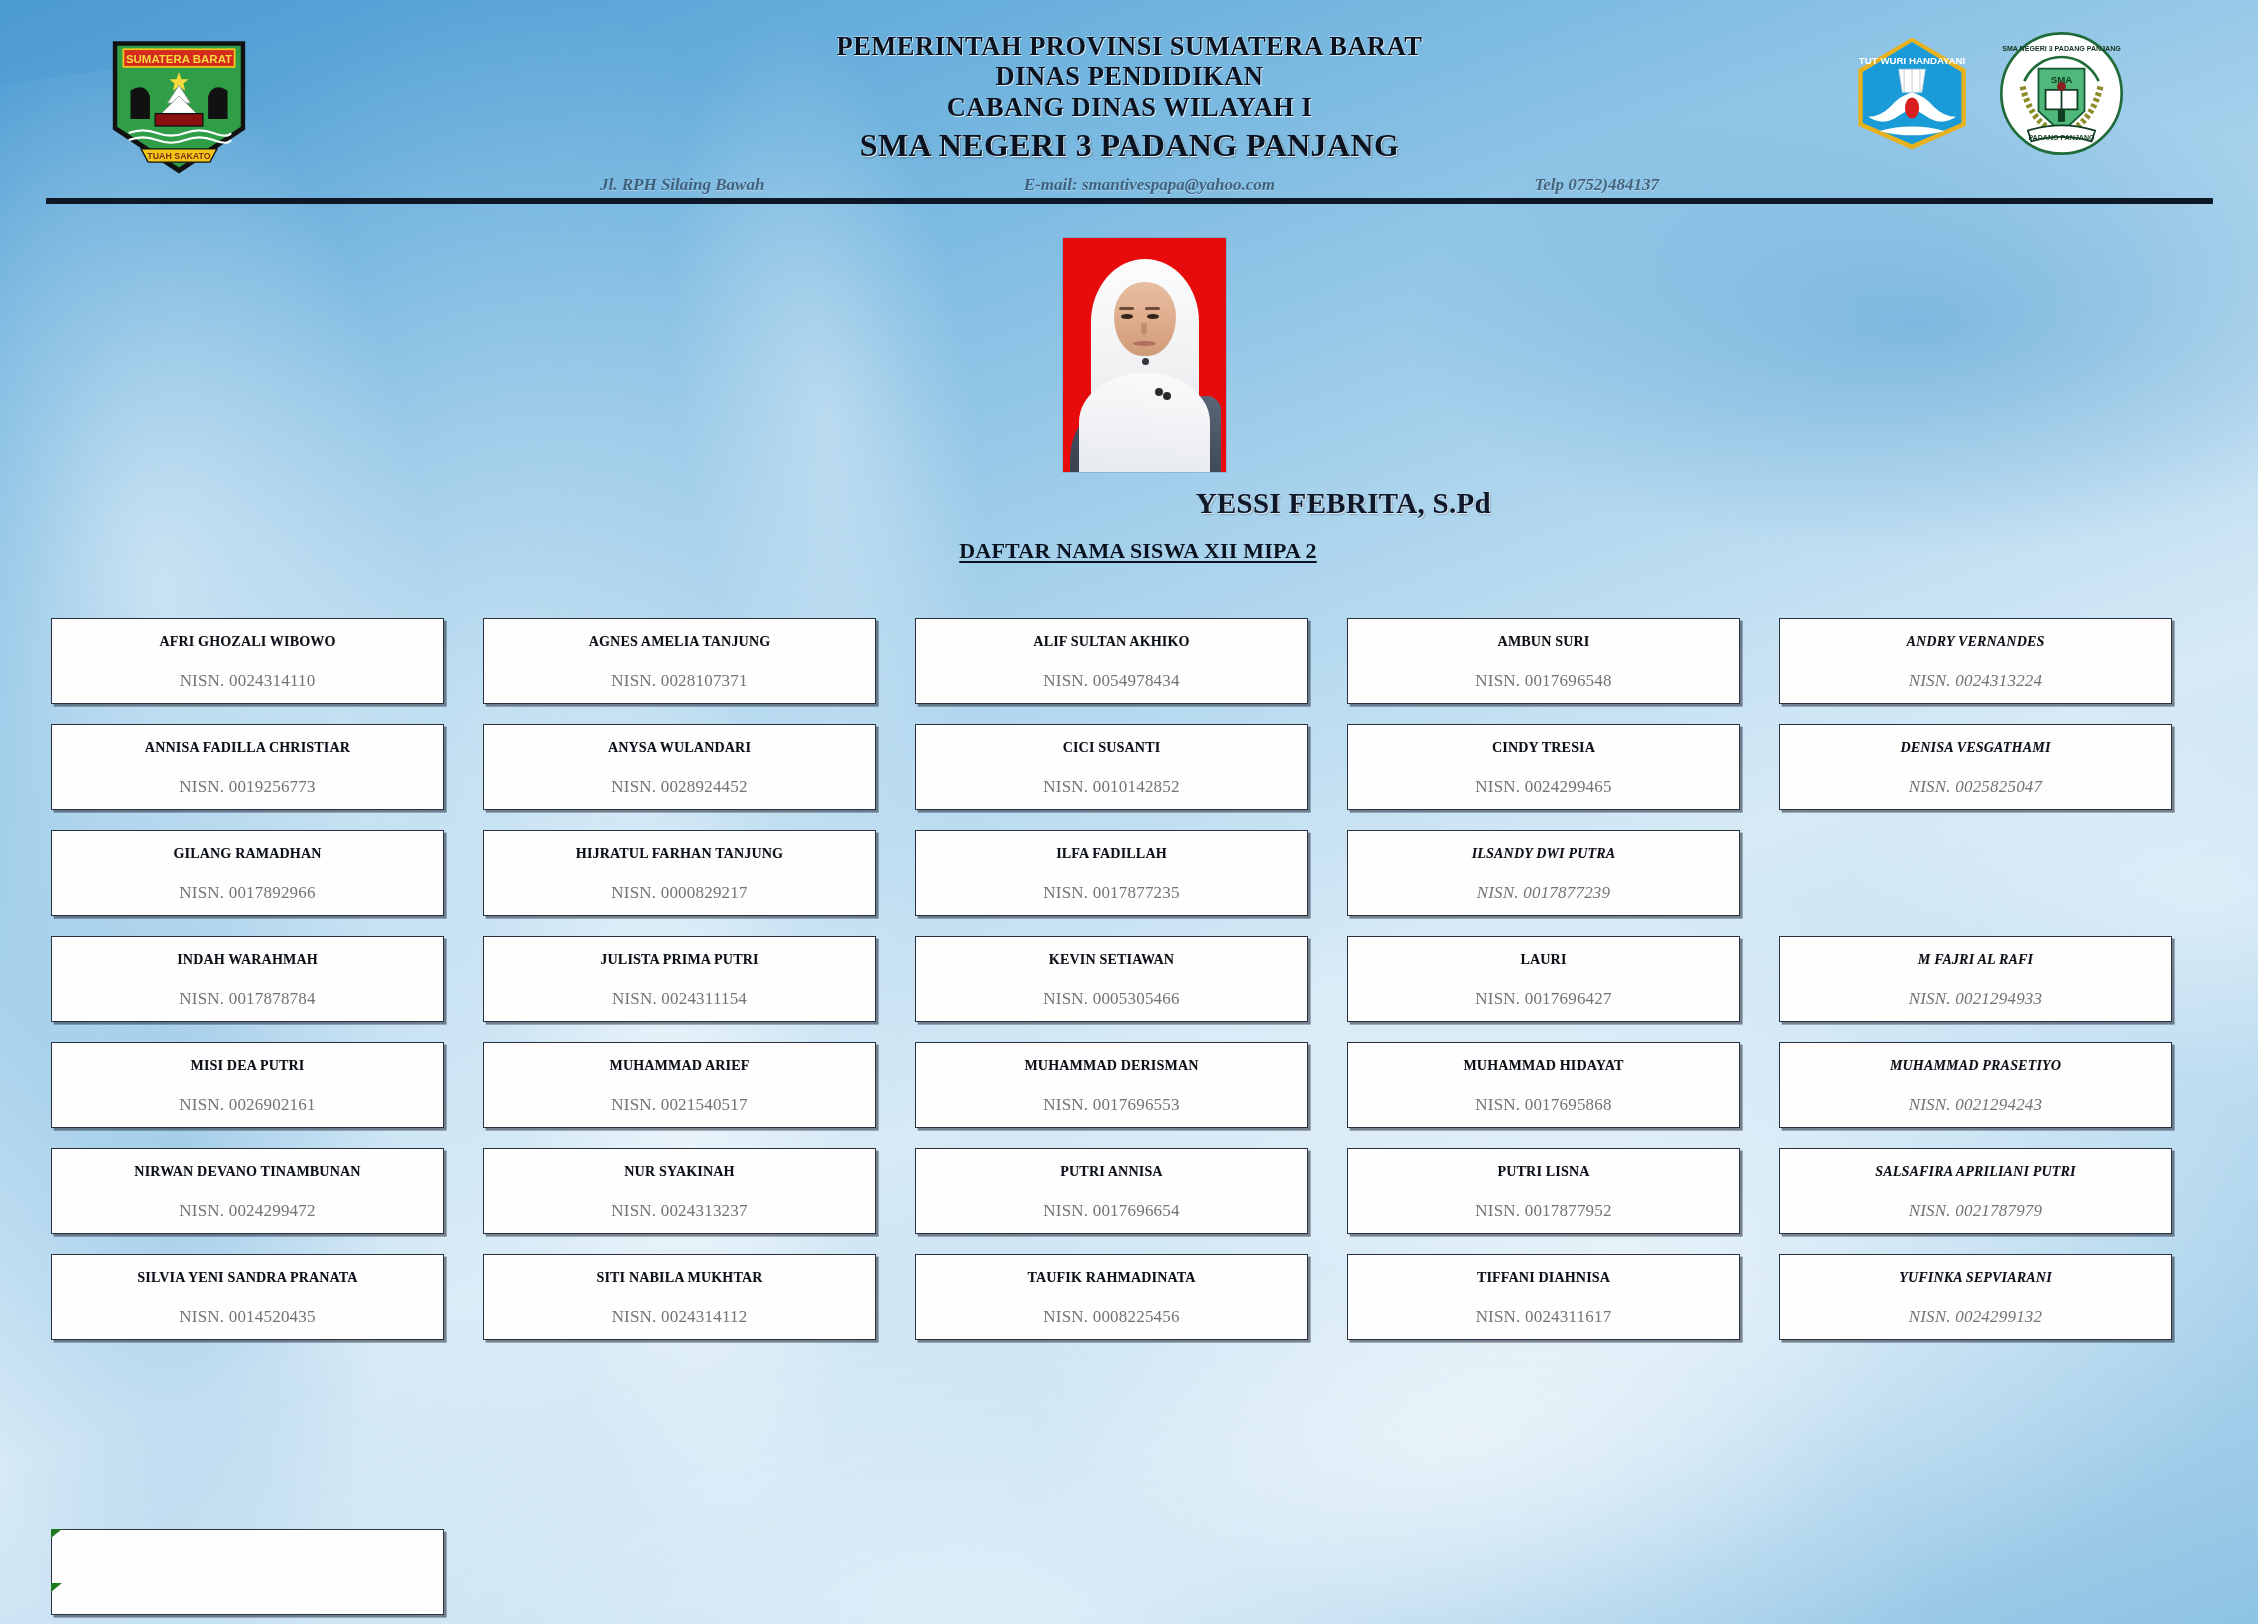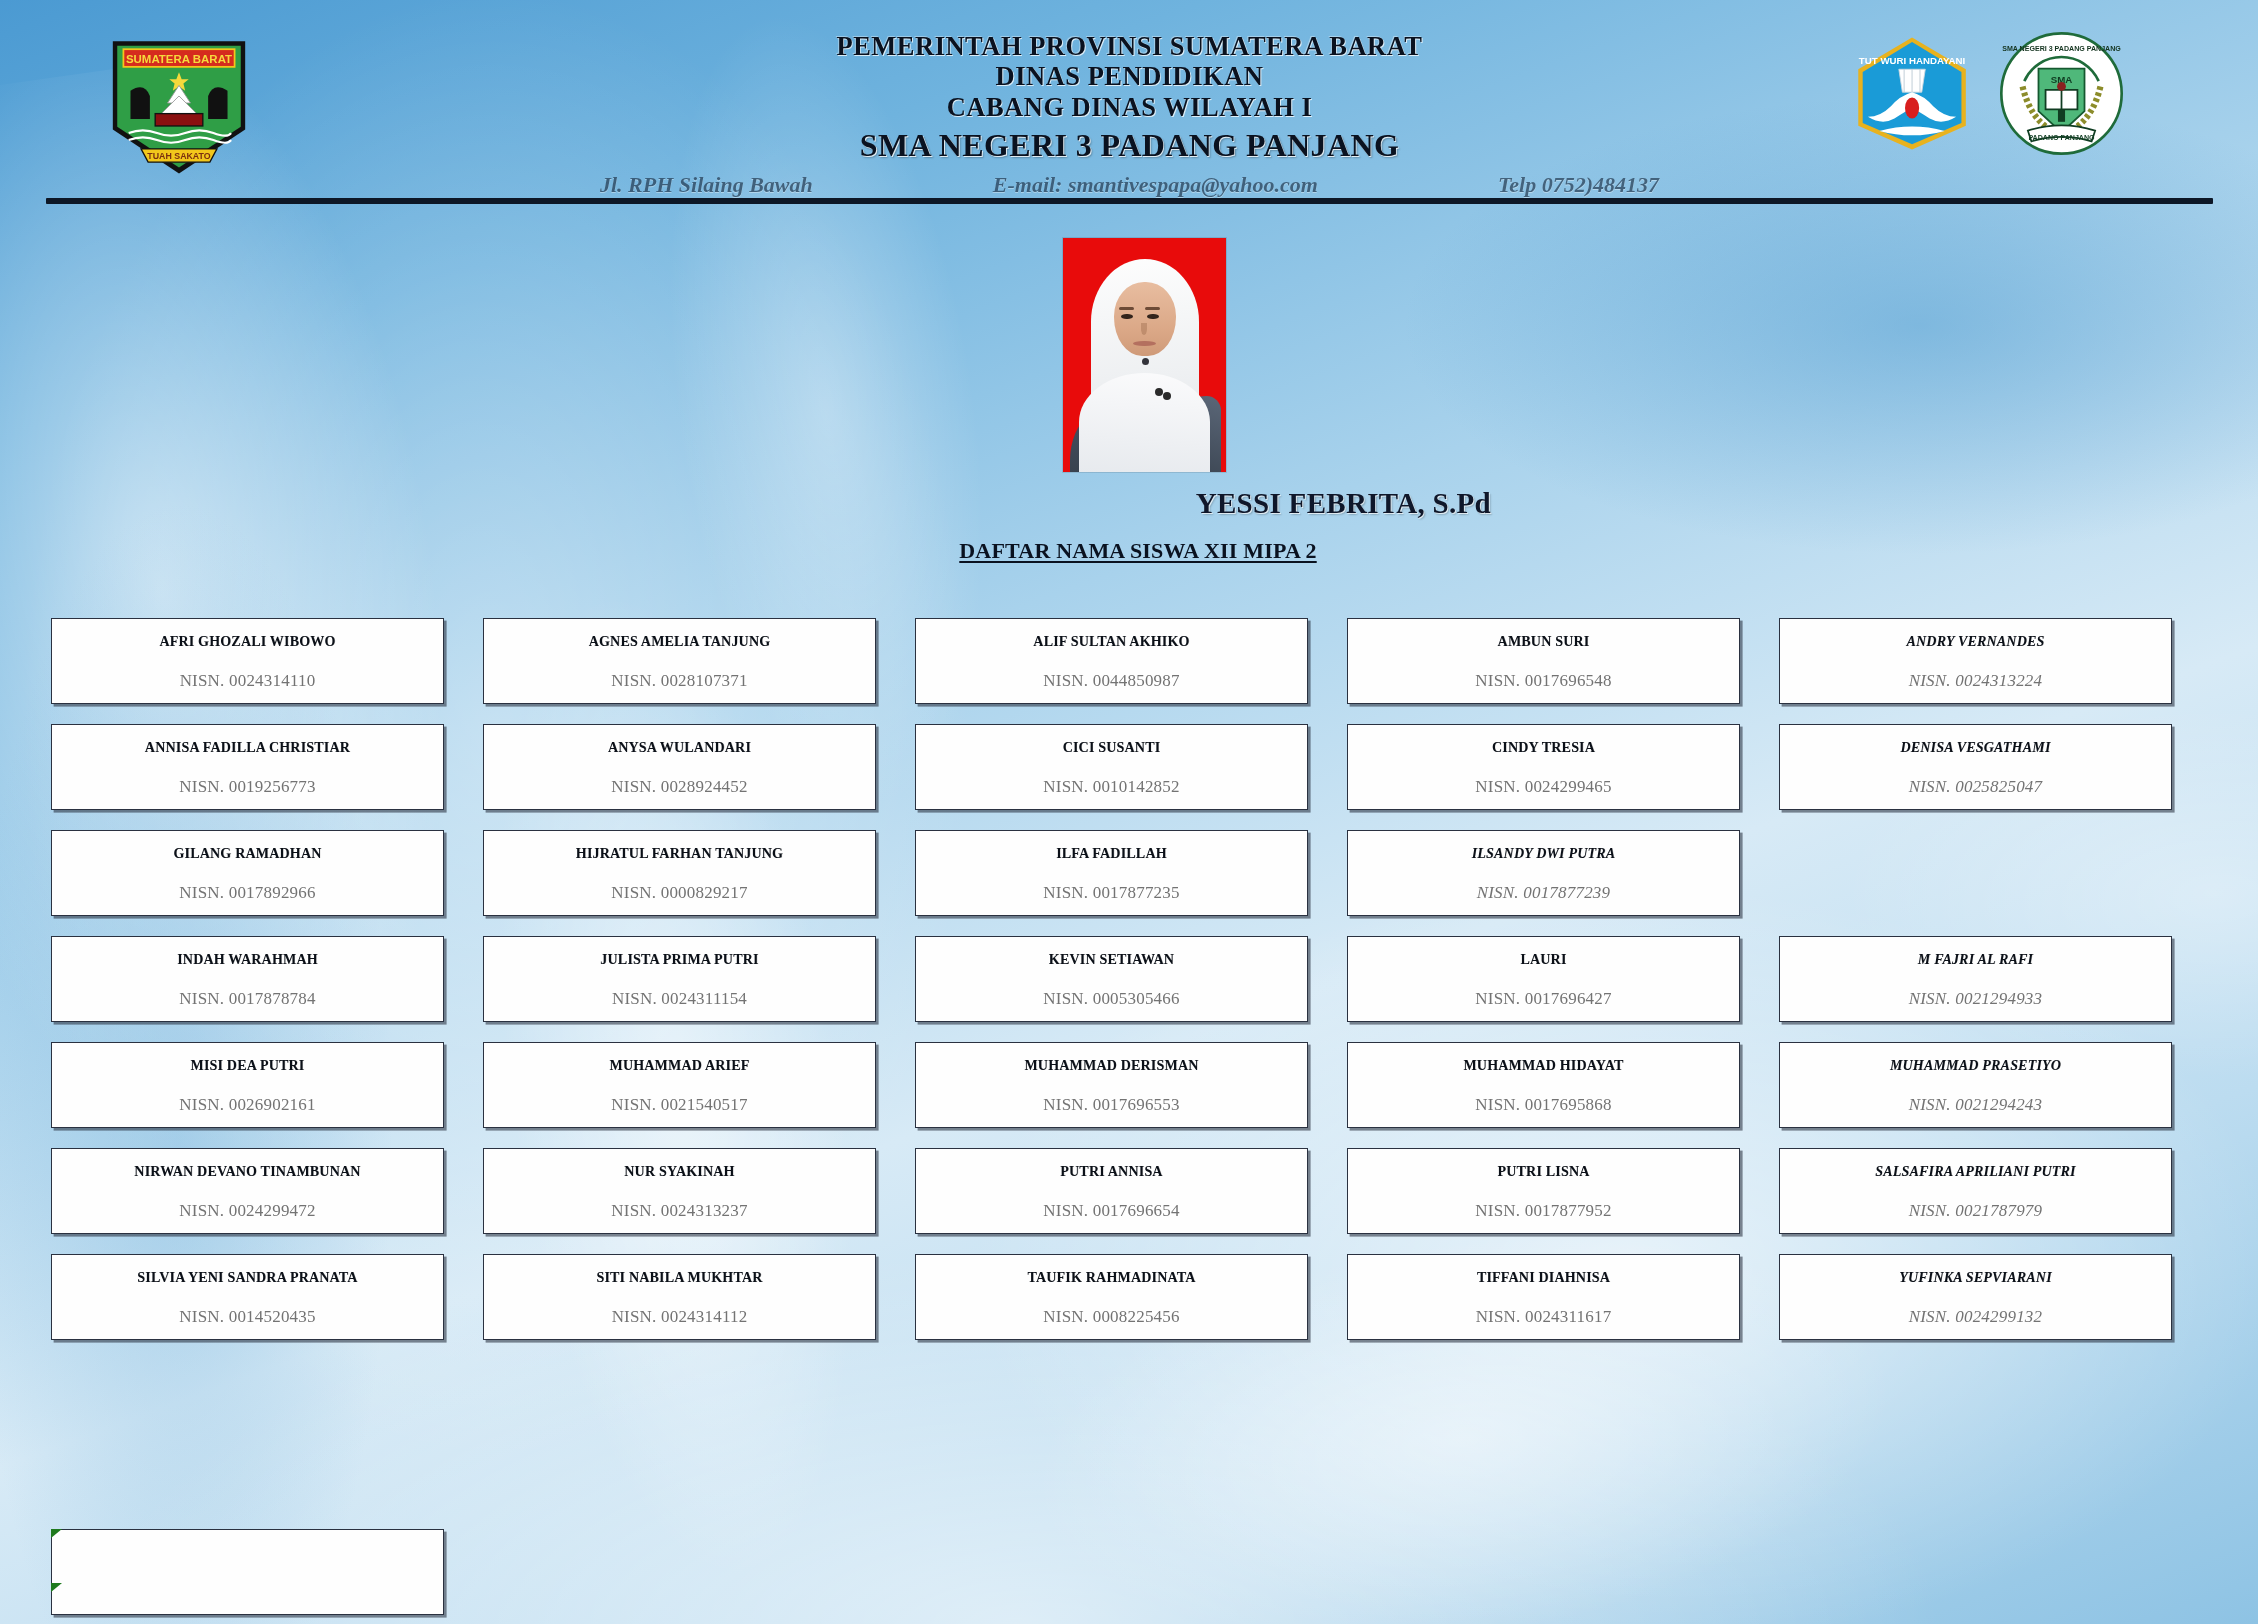--- a/index.html
+++ b/index.html
@@ -61,21 +61,21 @@
   .hdr-l2{font-size:26.5px;font-weight:700;letter-spacing:0.5px;line-height:31px;
     text-shadow:0.9px 0.9px 0 rgba(255,255,255,.75);}
   .hdr-l3{font-size:26.5px;font-weight:700;letter-spacing:0.5px;line-height:31px;
     text-shadow:0.9px 0.9px 0 rgba(255,255,255,.75);text-align:center;}
   .hdr-l4{font-size:32px;font-weight:700;letter-spacing:0.4px;line-height:37px;margin-top:3.5px;
     text-shadow:0.9px 0.9px 0 rgba(255,255,255,.8), 1.8px 1.8px 1.8px rgba(0,0,0,.25);}
 
   .hdr-sub{
     position:absolute;left:600px;top:173px;width:1059px;height:23px;
     display:flex;justify-content:space-between;align-items:center;
-    font-style:italic;font-weight:700;font-size:22px;color:#16283d;
+    font-style:italic;font-weight:700;font-size:17px;color:#16283d;
     opacity:.62;
     text-shadow:0 0.9px 0 rgba(255,255,255,.55);
   }
   .hdr-sub span{white-space:nowrap;}
 
   
   #portrait-wrap{position:absolute;left:1063px;top:238px;width:163px;height:234px;}
   #portrait{
     position:absolute;inset:0;background:#e80b0b;overflow:hidden;
     box-shadow:0 0 0 0.9px rgba(0,0,0,.12);
@@ -267,21 +267,21 @@
         </div>
         <div class="cell">
           <div class="card">
             <div class="nm">AGNES AMELIA TANJUNG</div>
             <div class="id">NISN. 0028107371</div>
           </div>
         </div>
         <div class="cell">
           <div class="card">
             <div class="nm">ALIF SULTAN AKHIKO</div>
-            <div class="id">NISN. 0044850987</div>
+            <div class="id">NISN. 0054978434</div>
           </div>
         </div>
         <div class="cell">
           <div class="card">
             <div class="nm">AMBUN SURI</div>
             <div class="id">NISN. 0017696548</div>
           </div>
         </div>
         <div class="cell">
           <div class="card">

